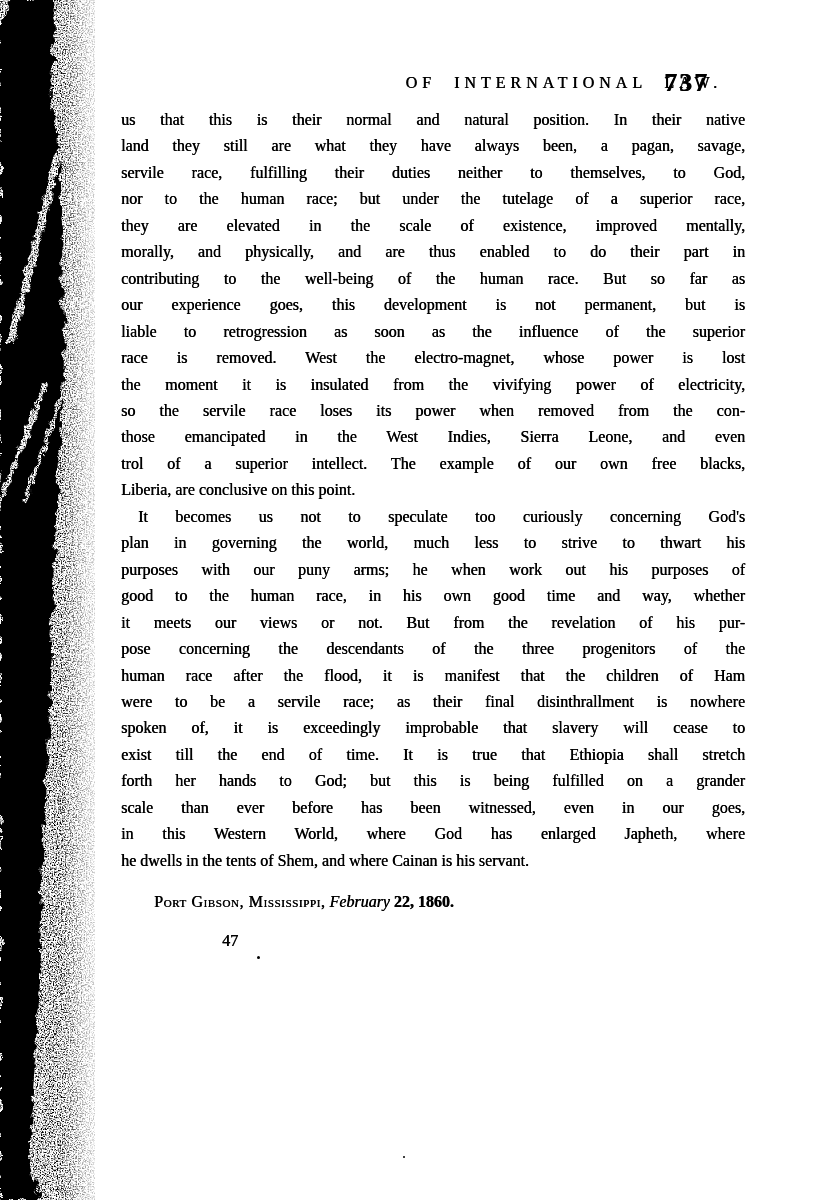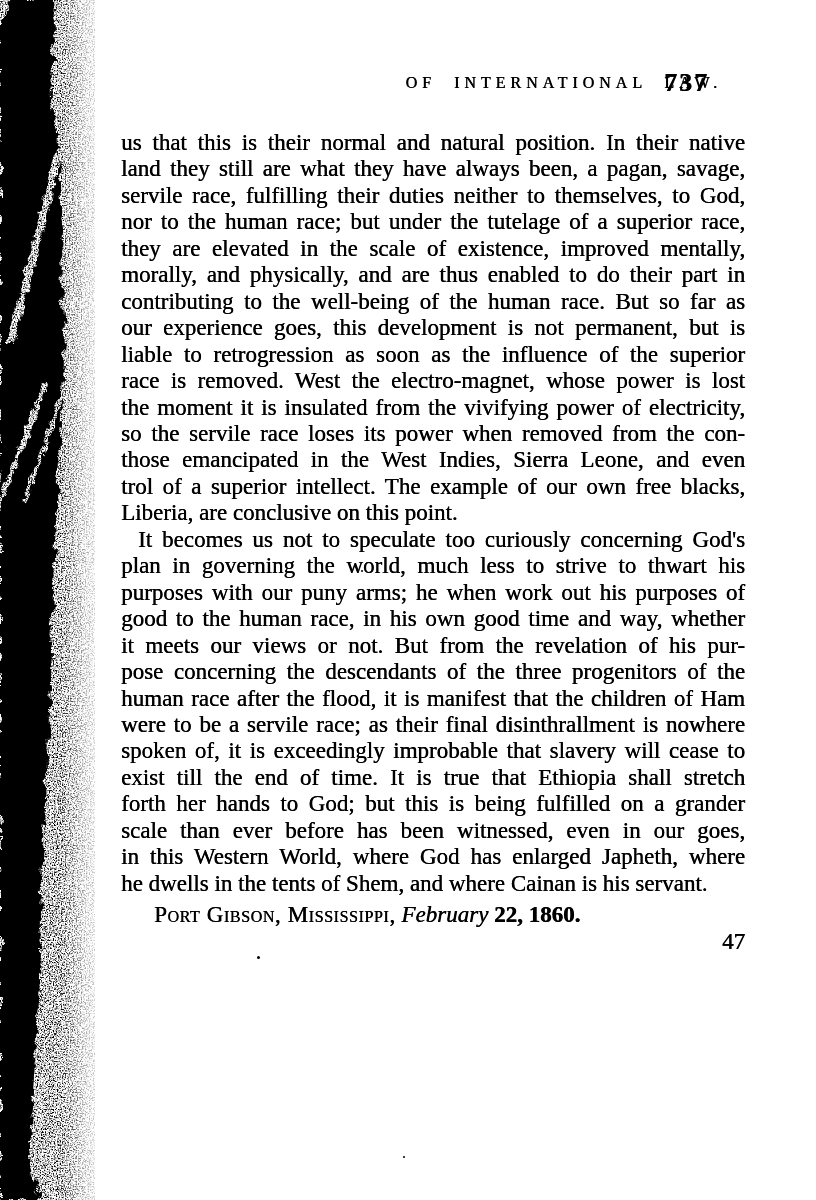--- a/index.html
+++ b/index.html
@@ -39,56 +39,55 @@
     position: absolute;
     top: 68px;
     left: 664px;
     font-size: 26px;
     font-weight: bold;
     letter-spacing: 2px;
     text-shadow: 0.4px 0 0 #000;
   }
   .textblock {
     position: absolute;
-    top: 130px;
+    top: 107px;
     left: 121px;
     width: 624px;
-    font-size: 23px;
+    font-size: 16px;
     line-height: 26.45px;
     text-shadow: 0.4px 0 0 #000;
   }
   .line {
     text-align: justify;
     text-align-last: justify;
   }
   .line.last {
     text-align: center;
     text-align-last: left;
   }
   .line.indent {
     text-indent: 17px;
   }
   .dateline {
-    margin-top: 5px;
+    margin-top: 15px;
     text-indent: 33px;
   }
   .smallcaps {
     font-variant: small-caps;
     letter-spacing: 0.6px;
   }
   .month {
     font-style: italic;
   }
   .datetail {
     font-weight: bold;
   }
   .sig {
     padding-left: 101px;
-    margin-top: 0;
-    text-align: right;
+    margin-top: 12px;
   }
   .ink-speck {
     position: absolute;
     background: #000;
     border-radius: 50%;
   }
   .speck-a { left: 257px; top: 956px; width: 3px; height: 3px; }
   .speck-b { left: 403px; top: 1156px; width: 2px; height: 2px; }
   .speck-c { left: 361px; top: 570px; width: 2px; height: 2px; }
 </style>

